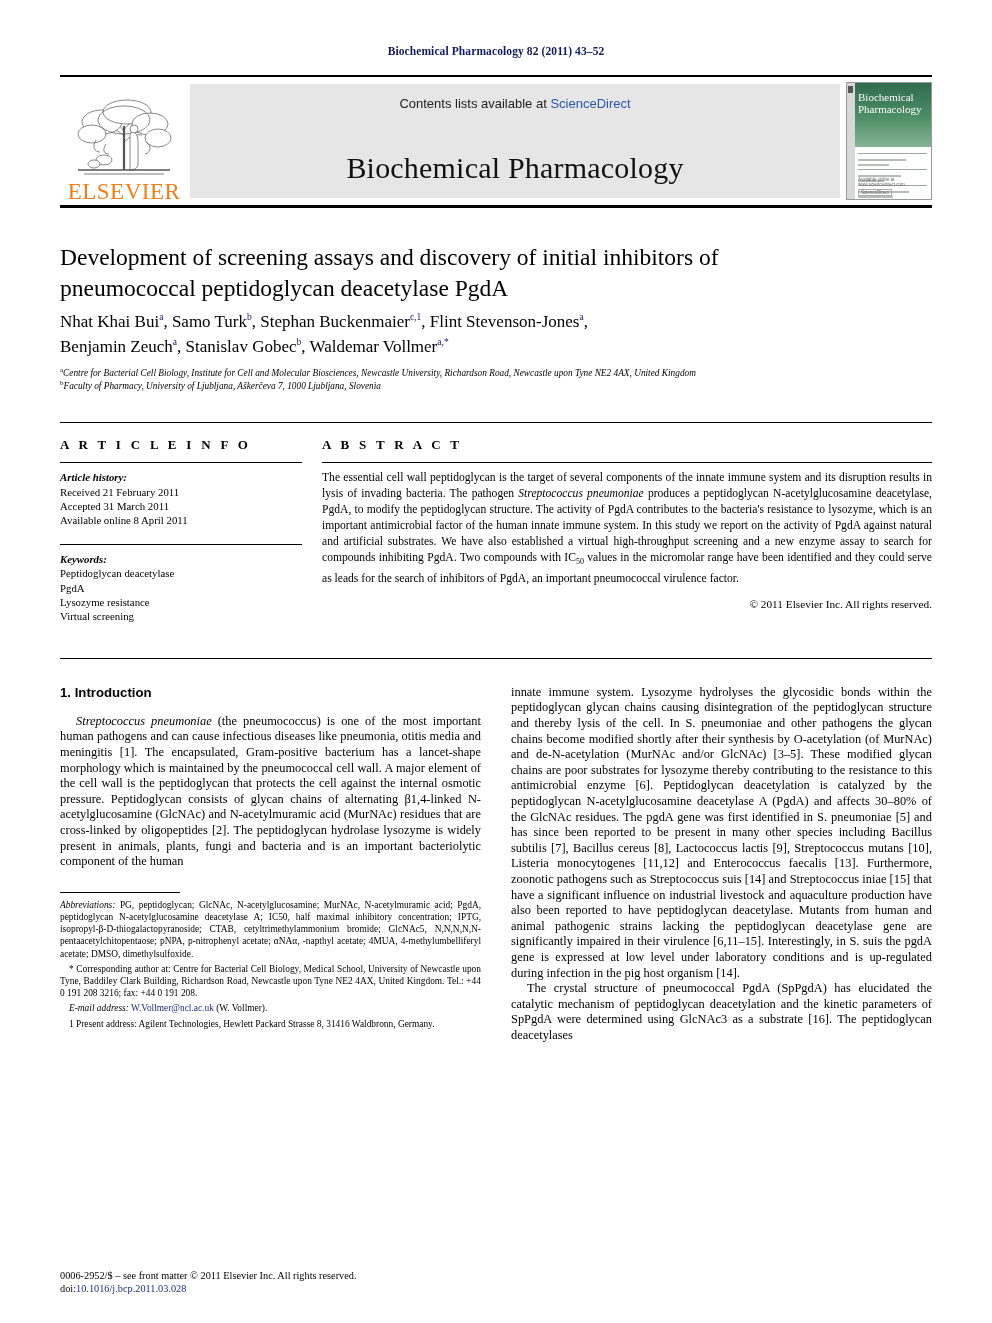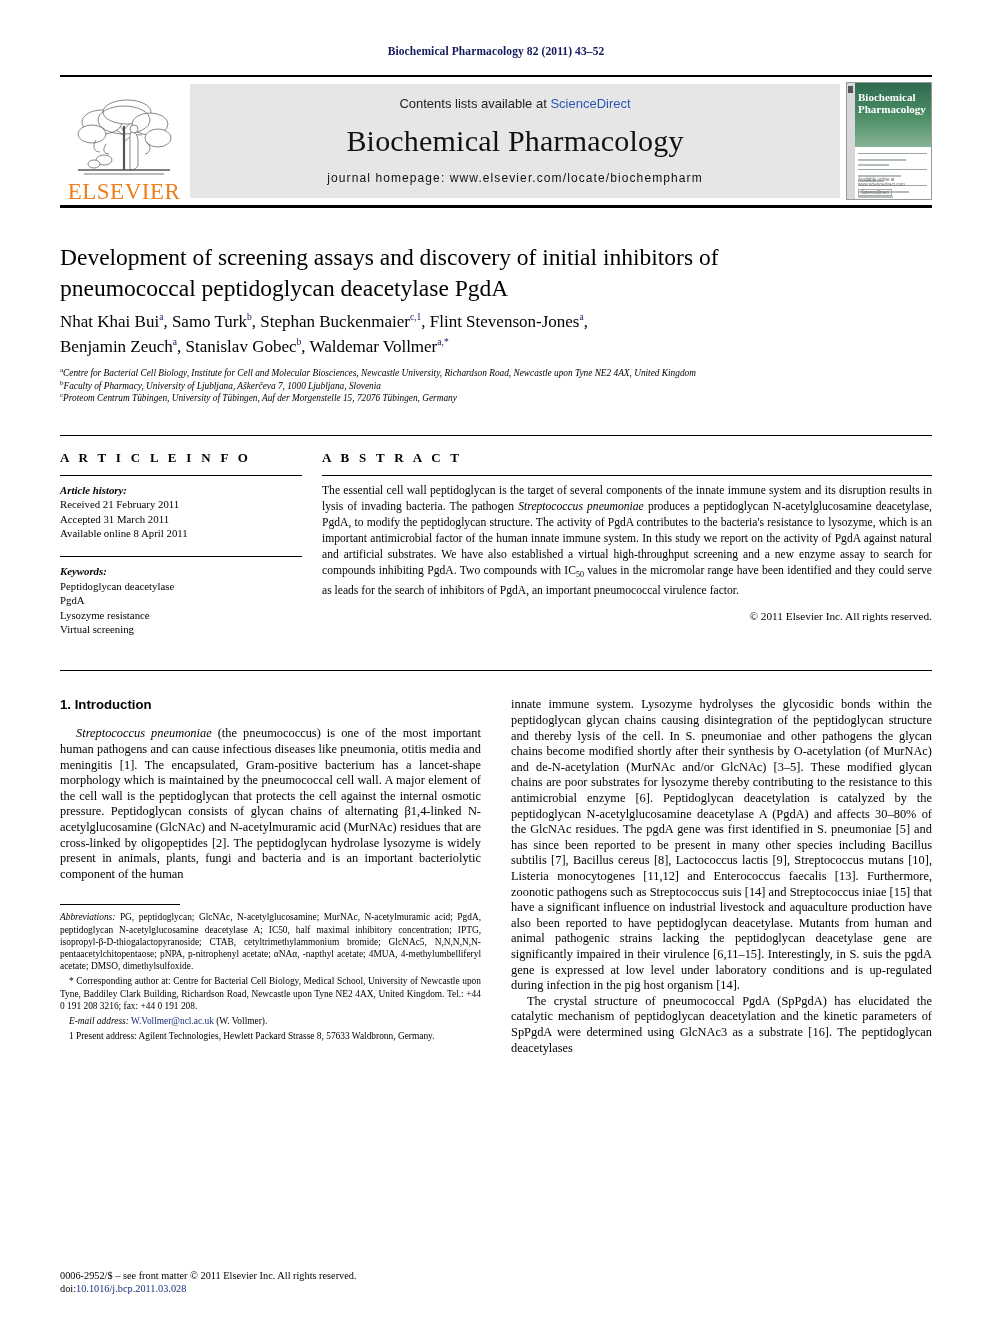--- a/index.html
+++ b/index.html
@@ -124,21 +124,21 @@
     left: 1px; top: 3px;
     width: 5px; height: 7px;
     background: #555;
   }
   .cover-title {
     position: absolute;
     left: 11px; top: 8px;
     right: 3px;
     color: #fff;
     font-family: "Liberation Serif", serif;
-    font-weight: bold;
+    font-weight: normal;
     font-size: 11px;
     line-height: 12px;
   }
   .cover-body {
     position: absolute;
     left: 11px; right: 4px; top: 70px; bottom: 26px;
   }
   .cover-rule {
     height: 1px;
     background: #9aa89f;
@@ -348,21 +348,20 @@
         </g>
       </svg>
       <div class="elsevier-word">ELSEVIER</div>
     </div>
 
     <div class="journal-band">
       <div class="contents-line">
         <span>Contents lists available at </span><a class="sd" href="#" style="text-decoration:none">ScienceDirect</a>
       </div>
       <div class="journal-title">Biochemical Pharmacology</div>
-      <div class="homepage-line">journal homepage: www.elsevier.com/locate/biochempharm</div>
     </div>
 
     <div class="cover-thumb">
       <div class="cover-top"></div>
       <div class="cover-sidebar"></div>
       <div class="cover-title">
         <div>Biochemical</div>
         <div>Pharmacology</div>
       </div>
       <div class="cover-body">
@@ -397,21 +396,20 @@
     <div>
       <span>Benjamin Zeuch</span><sup>a</sup>,
       <span>Stanislav Gobec</span><sup>b</sup>,
       <span>Waldemar Vollmer</span><sup>a,*</sup>
     </div>
   </div>
 
   <div class="aff">
     <div><sup>a</sup><span>Centre for Bacterial Cell Biology, Institute for Cell and Molecular Biosciences, Newcastle University, Richardson Road, Newcastle upon Tyne NE2 4AX, United Kingdom</span></div>
     <div><sup>b</sup><span>Faculty of Pharmacy, University of Ljubljana, Aškerčeva 7, 1000 Ljubljana, Slovenia</span></div>
-    <div><sup>c</sup><span>Proteom Centrum Tübingen, University of Tübingen, Auf der Morgenstelle 15, 72076 Tübingen, Germany</span></div>
   </div>
 
   <div class="info-band">
 
     <div class="info-col">
       <div class="sec-label">A R T I C L E  I N F O</div>
       <div class="hair"></div>
       <div class="info-group">
         <div class="it">Article history:</div>
         <div>Received 21 February 2011</div>
@@ -443,21 +441,21 @@
 
     <div class="col">
       <div class="sec-head">1. Introduction</div>
       <p class="body"><i>Streptococcus pneumoniae</i><span> (the pneumococcus) is one of the most important human pathogens and can cause infectious diseases like pneumonia, otitis media and meningitis [1]. The encapsulated, Gram-positive bacterium has a lancet-shape morphology which is maintained by the pneumococcal cell wall. A major element of the cell wall is the peptidoglycan that protects the cell against the internal osmotic pressure. Peptidoglycan consists of glycan chains of alternating β1,4-linked N-acetylglucosamine (GlcNAc) and N-acetylmuramic acid (MurNAc) residues that are cross-linked by oligopeptides [2]. The peptidoglycan hydrolase lysozyme is widely present in animals, plants, fungi and bacteria and is an important bacteriolytic component of the human</span></p>
 
       <div class="footnotes">
         <div class="fn-rule"></div>
         <p><i>Abbreviations:</i><span> PG, peptidoglycan; GlcNAc, N-acetylglucosamine; MurNAc, N-acetylmuramic acid; PgdA, peptidoglycan N-acetylglucosamine deacetylase A; IC50, half maximal inhibitory concentration; IPTG, isopropyl-β-D-thiogalactopyranoside; CTAB, cetyltrimethylammonium bromide; GlcNAc5, N,N,N,N,N-pentaacetylchitopentaose; pNPA, p-nitrophenyl acetate; αNAα, -napthyl acetate; 4MUA, 4-methylumbelliferyl acetate; DMSO, dimethylsulfoxide.</span></p>
         <p class="ind">* Corresponding author at: Centre for Bacterial Cell Biology, Medical School, University of Newcastle upon Tyne, Baddiley Clark Building, Richardson Road, Newcastle upon Tyne NE2 4AX, United Kingdom. Tel.: +44 0 191 208 3216; fax: +44 0 191 208.</p>
         <p class="ind"><i>E-mail address:</i> <a class="mail" href="#" style="text-decoration:none">W.Vollmer@ncl.ac.uk</a><span> (W. Vollmer).</span></p>
-        <p class="ind">1 Present address: Agilent Technologies, Hewlett Packard Strasse 8, 57633 Waldbronn, Germany.</p>
+        <p class="ind">1 Present address: Agilent Technologies, Hewlett Packard Strasse 8, 31416 Waldbronn, Germany.</p>
       </div>
     </div>
 
     <div class="col">
       <p class="body cont">innate immune system. Lysozyme hydrolyses the glycosidic bonds within the peptidoglycan glycan chains causing disintegration of the peptidoglycan structure and thereby lysis of the cell. In S. pneumoniae and other pathogens the glycan chains become modified shortly after their synthesis by O-acetylation (of MurNAc) and de-N-acetylation (MurNAc and/or GlcNAc) [3–5]. These modified glycan chains are poor substrates for lysozyme thereby contributing to the resistance to this antimicrobial enzyme [6]. Peptidoglycan deacetylation is catalyzed by the peptidoglycan N-acetylglucosamine deacetylase A (PgdA) and affects 30–80% of the GlcNAc residues. The pgdA gene was first identified in S. pneumoniae [5] and has since been reported to be present in many other species including Bacillus subtilis [7], Bacillus cereus [8], Lactococcus lactis [9], Streptococcus mutans [10], Listeria monocytogenes [11,12] and Enterococcus faecalis [13]. Furthermore, zoonotic pathogens such as Streptococcus suis [14] and Streptococcus iniae [15] that have a significant influence on industrial livestock and aquaculture production have also been reported to have peptidoglycan deacetylase. Mutants from human and animal pathogenic strains lacking the peptidoglycan deacetylase gene are significantly impaired in their virulence [6,11–15]. Interestingly, in S. suis the pgdA gene is expressed at low level under laboratory conditions and is up-regulated during infection in the pig host organism [14].</p>
       <p class="body">The crystal structure of pneumococcal PgdA (SpPgdA) has elucidated the catalytic mechanism of peptidoglycan deacetylation and the kinetic parameters of SpPgdA were determined using GlcNAc3 as a substrate [16]. The peptidoglycan deacetylases</p>
     </div>
 
   </div>
 

